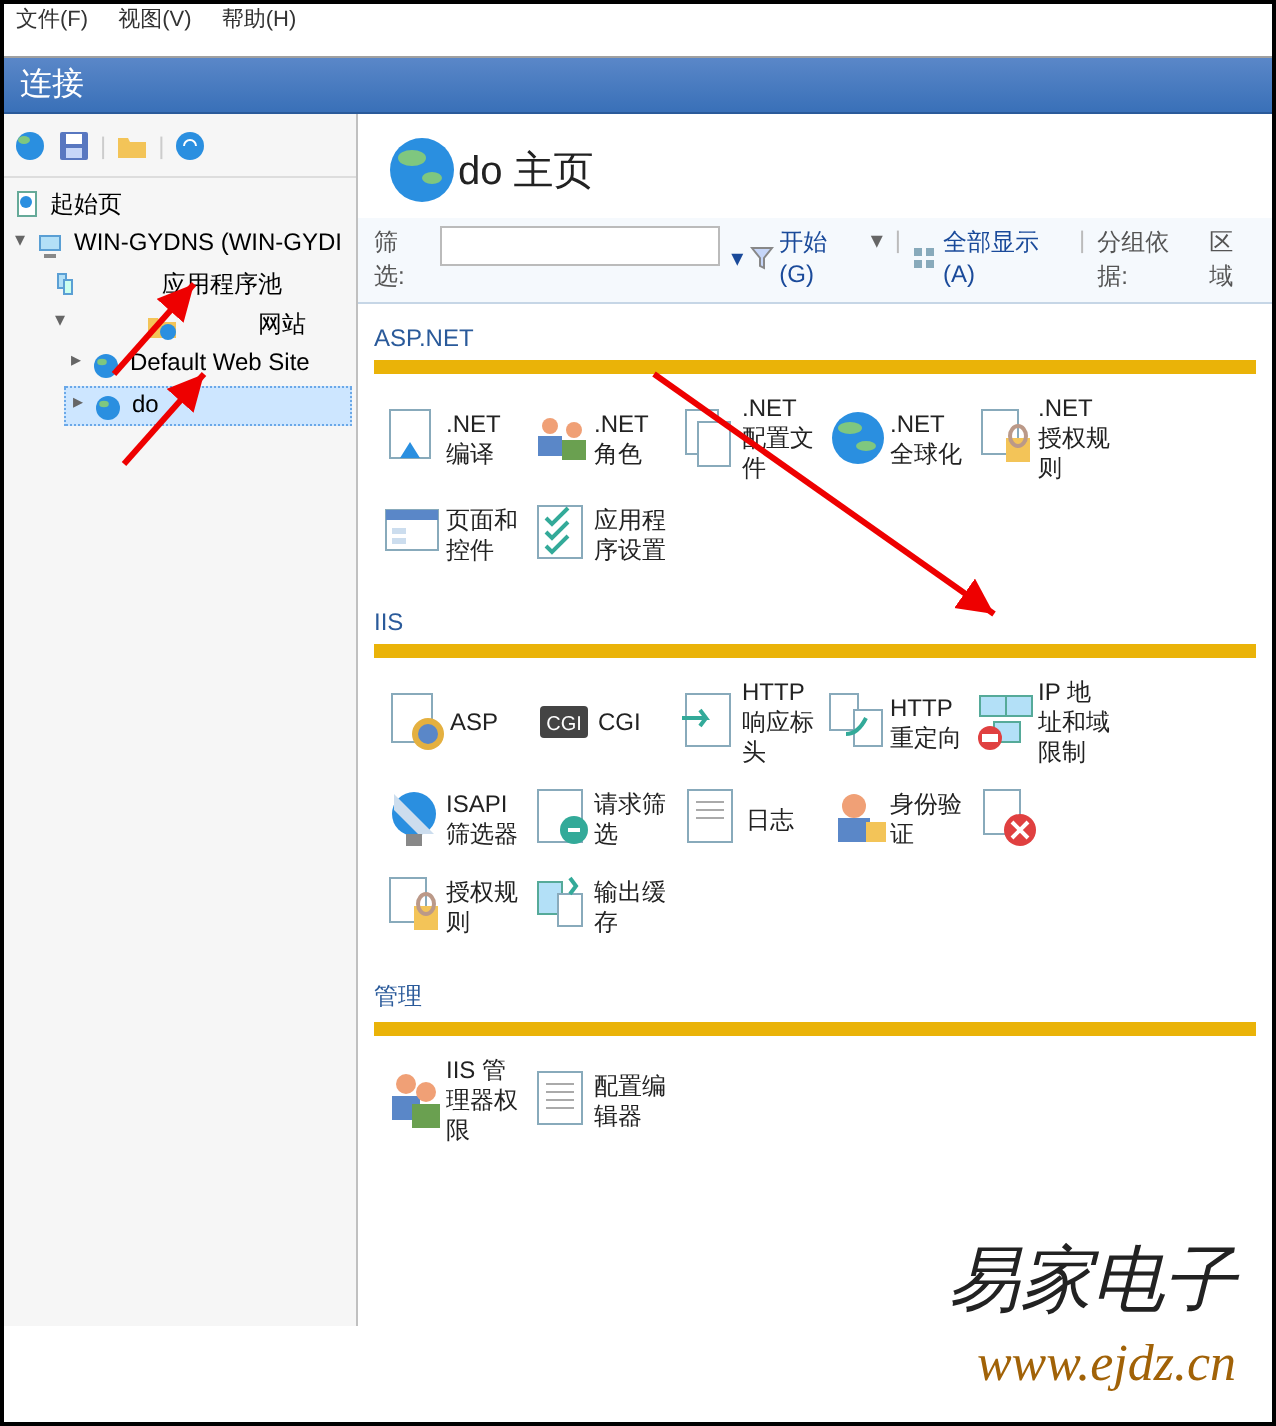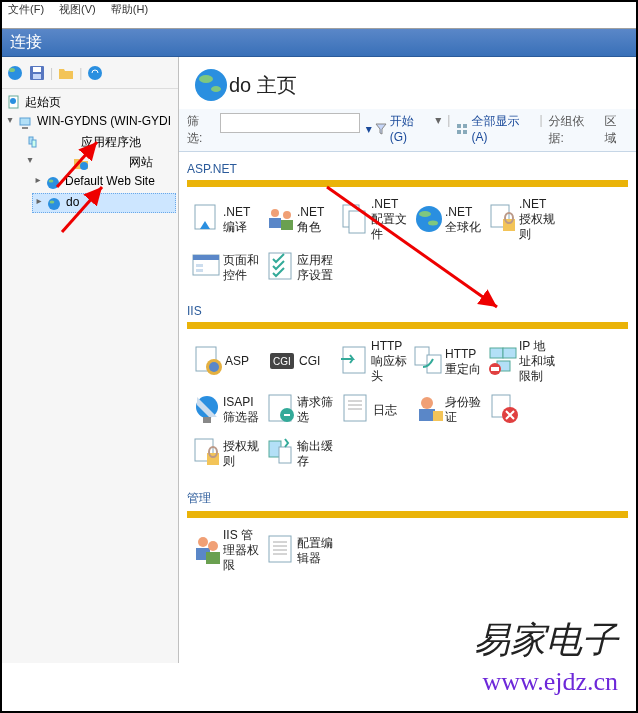--- a/index.html
+++ b/index.html
@@ -27,21 +27,21 @@
     .filter-sep { color:#bbb; }
     .filter-link { color:#1a4a9a; display:inline-flex; align-items:center; gap:3px; }
     .group { padding: 6px 8px 2px; }
     .group-title { color:#2a5a9a; font-size:12px; border-bottom: 7px solid #eab308; padding: 4px 0; }
     .icon-grid { display: flex; flex-wrap: wrap; padding: 6px 2px 2px; }
     .tile { width: 74px; display: flex; flex-direction: row; align-items: center; text-align: left; padding: 4px 2px; cursor: default; }
     .tile .ic { width: 34px; height: 34px; display:flex; align-items:center; justify-content:center; margin-bottom: 2px; }
     .tile .lbl { font-size: 12px; color:#222; line-height: 1.25; }
     .arrow { position: absolute; pointer-events: none; }
     .watermark-cn { position:absolute; right:18px; bottom:46px; font-family:"KaiTi","STKaiti",serif; font-size:36px; color:#222; font-style: italic; }
-    .watermark-url { position:absolute; right:18px; bottom:14px; font-family:"Brush Script MT",cursive; font-size:26px; color:#6d28d9; }
+    .watermark-url { position:absolute; right:18px; bottom:14px; font-family:"Brush Script MT",cursive; font-size:26px; color:#a16207; font-style: italic; }
     svg { display:block; }
   </style>
 </head>
 <body>
 
 <div class="menubar">
   <span>文件(F)</span>
   <span>视图(V)</span>
   <span>帮助(H)</span>
 </div>

